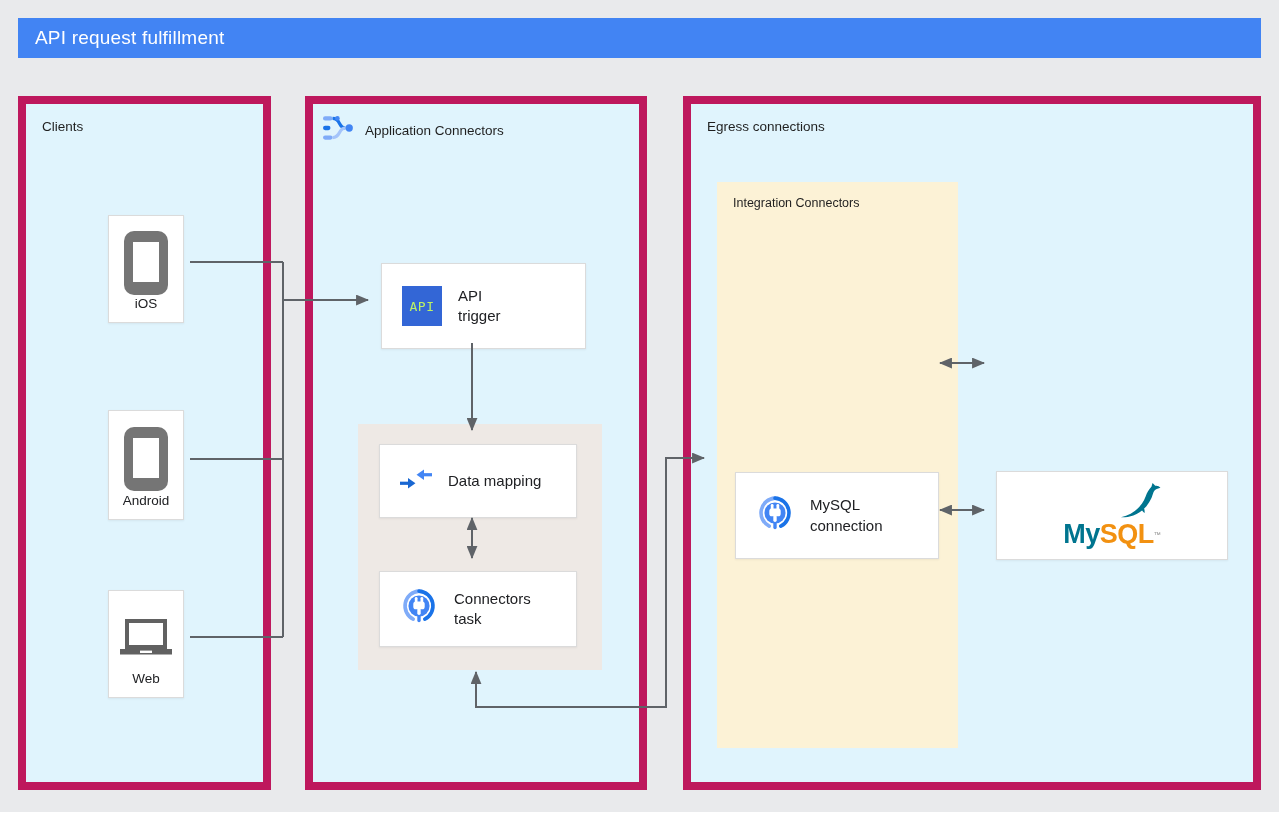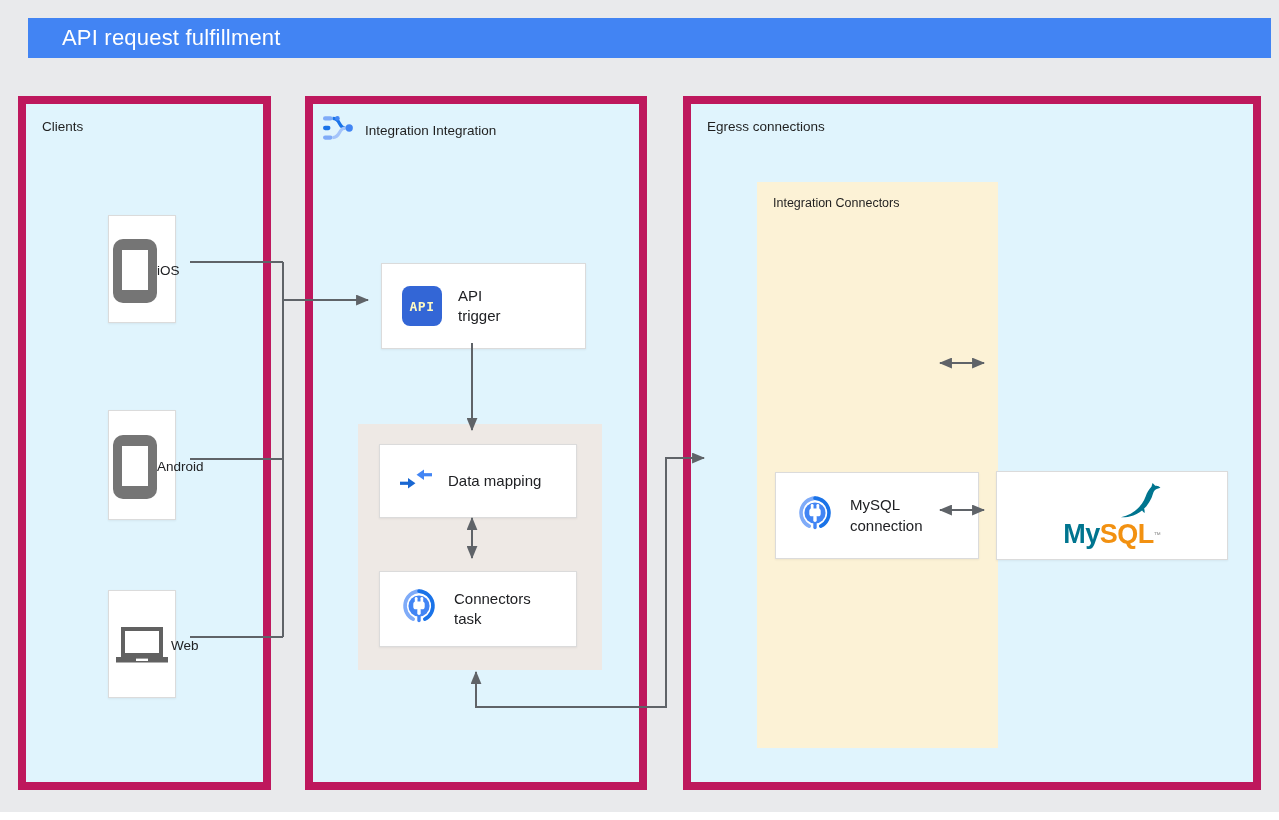--- a/index.html
+++ b/index.html
@@ -8,24 +8,24 @@
     position:relative;
     background:#E9EAEC;
     font-family:"Liberation Sans", sans-serif;
     color:#202124;
     overflow:hidden;
   }
   .abs { position:absolute; }
 
   
   .titlebar {
-    left:28px; top:18px; width:1243px; height:40px;
+    left:18px; top:18px; width:1243px; height:40px;
     background:var(--header_bg,#4284F3);
-    color:#fff; font-size:22px;
-    display:flex; align-items:center; padding-left:34px;
+    color:#fff; font-size:19px;
+    display:flex; align-items:center; padding-left:17px;
     letter-spacing:.2px;
   }
 
   
   .panel {
     top:96px; height:694px;
     background:var(--panel_bg,#E0F4FD);
     border:8px solid #be185d;
   }
   .panel-clients { left:18px;  width:253px; }
@@ -37,46 +37,45 @@
 
   
   .card {
     background:#fff;
     border:1px solid var(--card_border,#DBDBDB);
     box-shadow:0 1px 2px rgba(0,0,0,.06);
   }
 
   
   .client-card {
-    width:68px;
-    display:flex; flex-direction:row; align-items:center;
+    width:76px;
+    display:flex; flex-direction:column; align-items:center;
     padding:14px 4px 11px;
   }
   .client-card .icon-wrap { flex:1; display:flex; align-items:center; justify-content:center; }
   .client-label { font-size:13.5px; color:#202124; }
 
   
   .node-card { display:flex; align-items:center; padding-left:20px; gap:16px; }
   .node-label { font-size:15px; line-height:1.35; color:#202124; }
   .w-narrow { width:64px; }
   .w-mid { width:96px; }
   .w-wide { width:118px; }
 
   .api-badge {
     width:40px; height:40px; flex:0 0 40px;
     background:var(--api_icon_bg,#3366D6);
-    color:#fef9c3; display:flex; align-items:center; justify-content:center;
-    font-family:"DejaVu Sans Mono", monospace; font-weight:bold; font-size:13px;
+    color:#bef264; display:flex; align-items:center; justify-content:center;
+    font-family:"DejaVu Sans Mono", monospace; font-weight:normal; font-size:13px;
     letter-spacing:.5px;
-    border-radius:8px;
   }
 
   
   .tasks-box { left:45px; top:320px; width:244px; height:246px; background:var(--tasks_bg,#EEE9E5); }
-  .connectors-box { left:26px; top:78px; width:241px; height:566px; background:var(--connectors_bg,#FCF2D6);margin-left:40px; }
+  .connectors-box { left:26px; top:78px; width:241px; height:566px; background:var(--connectors_bg,#FCF2D6); }
   .connectors-box .box-title { left:16px; top:14px; font-size:12.5px; color:#1F1F1F; }
 
   
   .logo-card { display:flex; align-items:center; justify-content:center; }
   .oracle-chip {
     width:134px; height:40px; background:var(--oracle_bg,#3A3632);
     display:flex; align-items:center; justify-content:center;
   }
   .oracle-text {
     color:var(--oracle_red,#D84432); font-size:20px; font-weight:bold;
@@ -146,21 +145,21 @@
       <svg width="32" height="30" viewBox="0 0 30 28">
         <rect x="0" y="3" width="9" height="4" rx="2" fill="#7FABF8"></rect>
         <rect x="0" y="12" width="7" height="4" rx="2" fill="#1A73E8"></rect>
         <rect x="0" y="21" width="9" height="4" rx="2" fill="#7FABF8"></rect>
         <path d="M9 5 C17 5 14 14 21 14" stroke="#1A73E8" stroke-width="3" fill="none"></path>
         <path d="M9 23 C17 23 14 14 21 14" stroke="#A4C4FA" stroke-width="3" fill="none"></path>
         <circle cx="13.5" cy="5" r="2.2" fill="#4285F4"></circle>
         <circle cx="24.6" cy="14" r="3.4" fill="#4285F4"></circle>
       </svg>
     </span>
-    <span class="panel-title-inline">Integration Integration</span>
+    <span class="panel-title-inline">Application Connectors</span>
   </div>
 
   <div class="abs card node-card" style="left:68px; top:159px; width:205px; height:86px;">
     <div class="api-badge">API</div>
     <div class="node-label w-narrow">API trigger</div>
   </div>
 
   <div class="abs tasks-box">
     <div class="abs card node-card" style="left:21px; top:20px; width:198px; height:74px;">
       <span>

